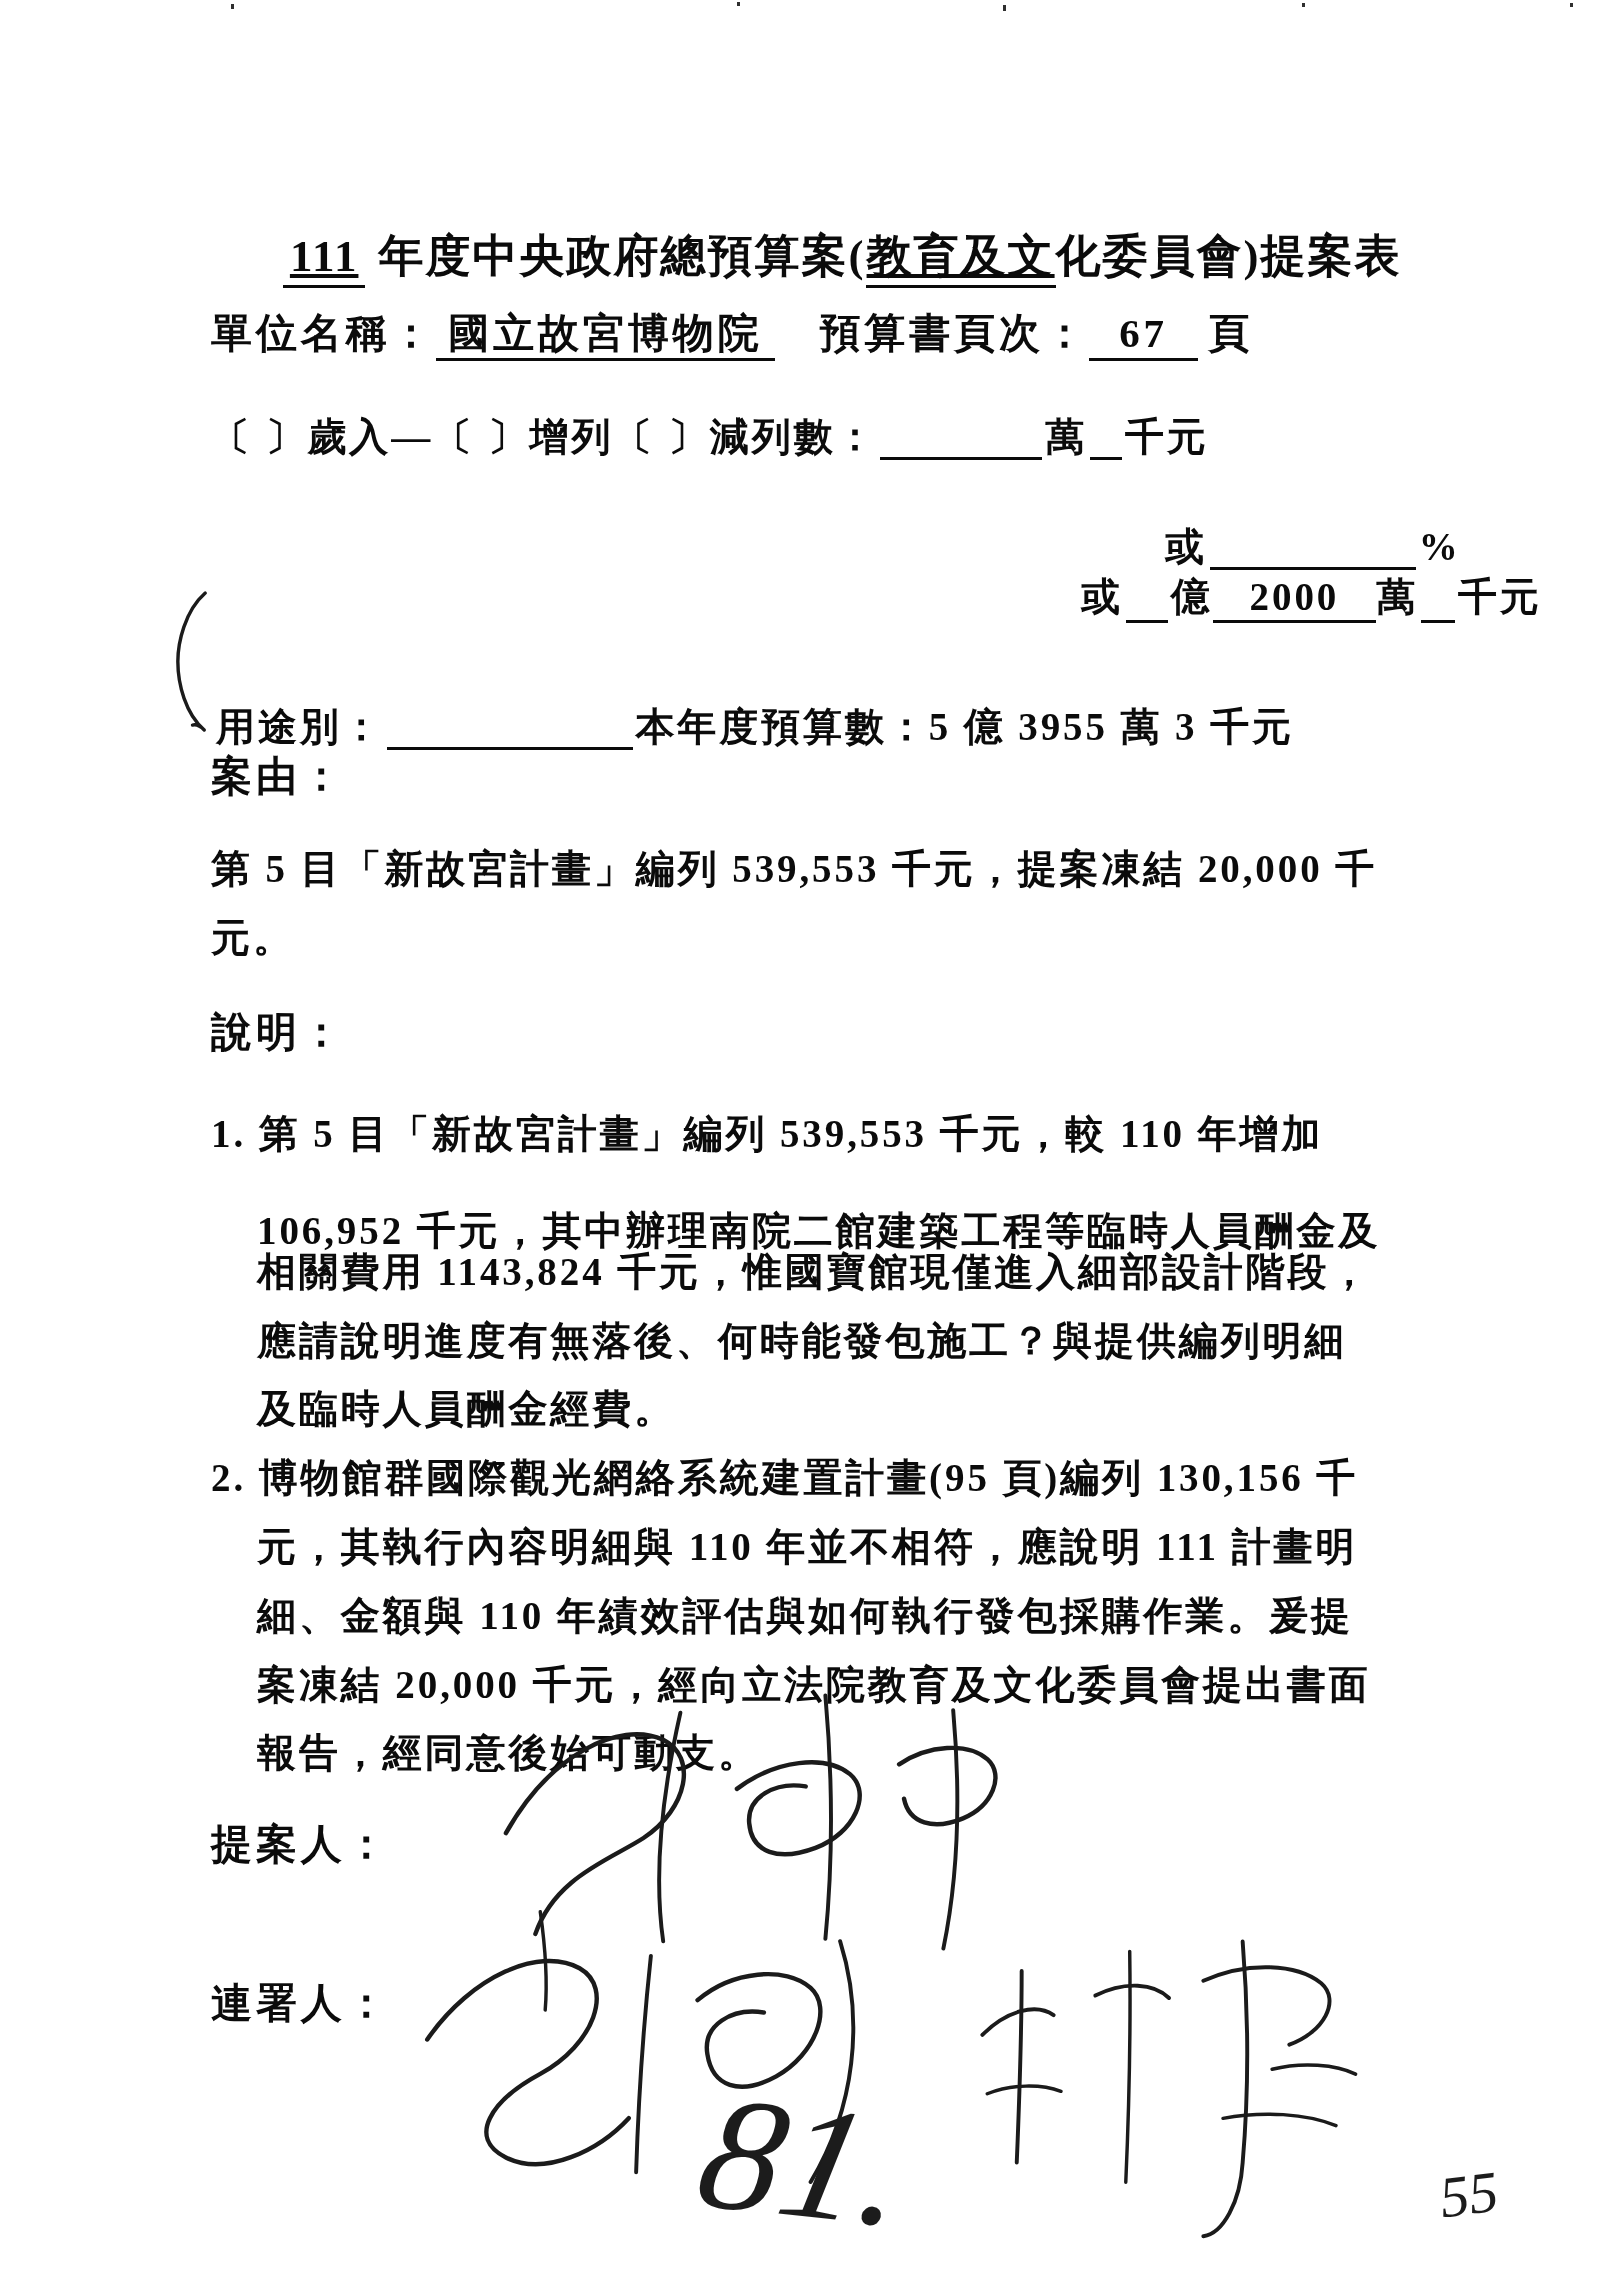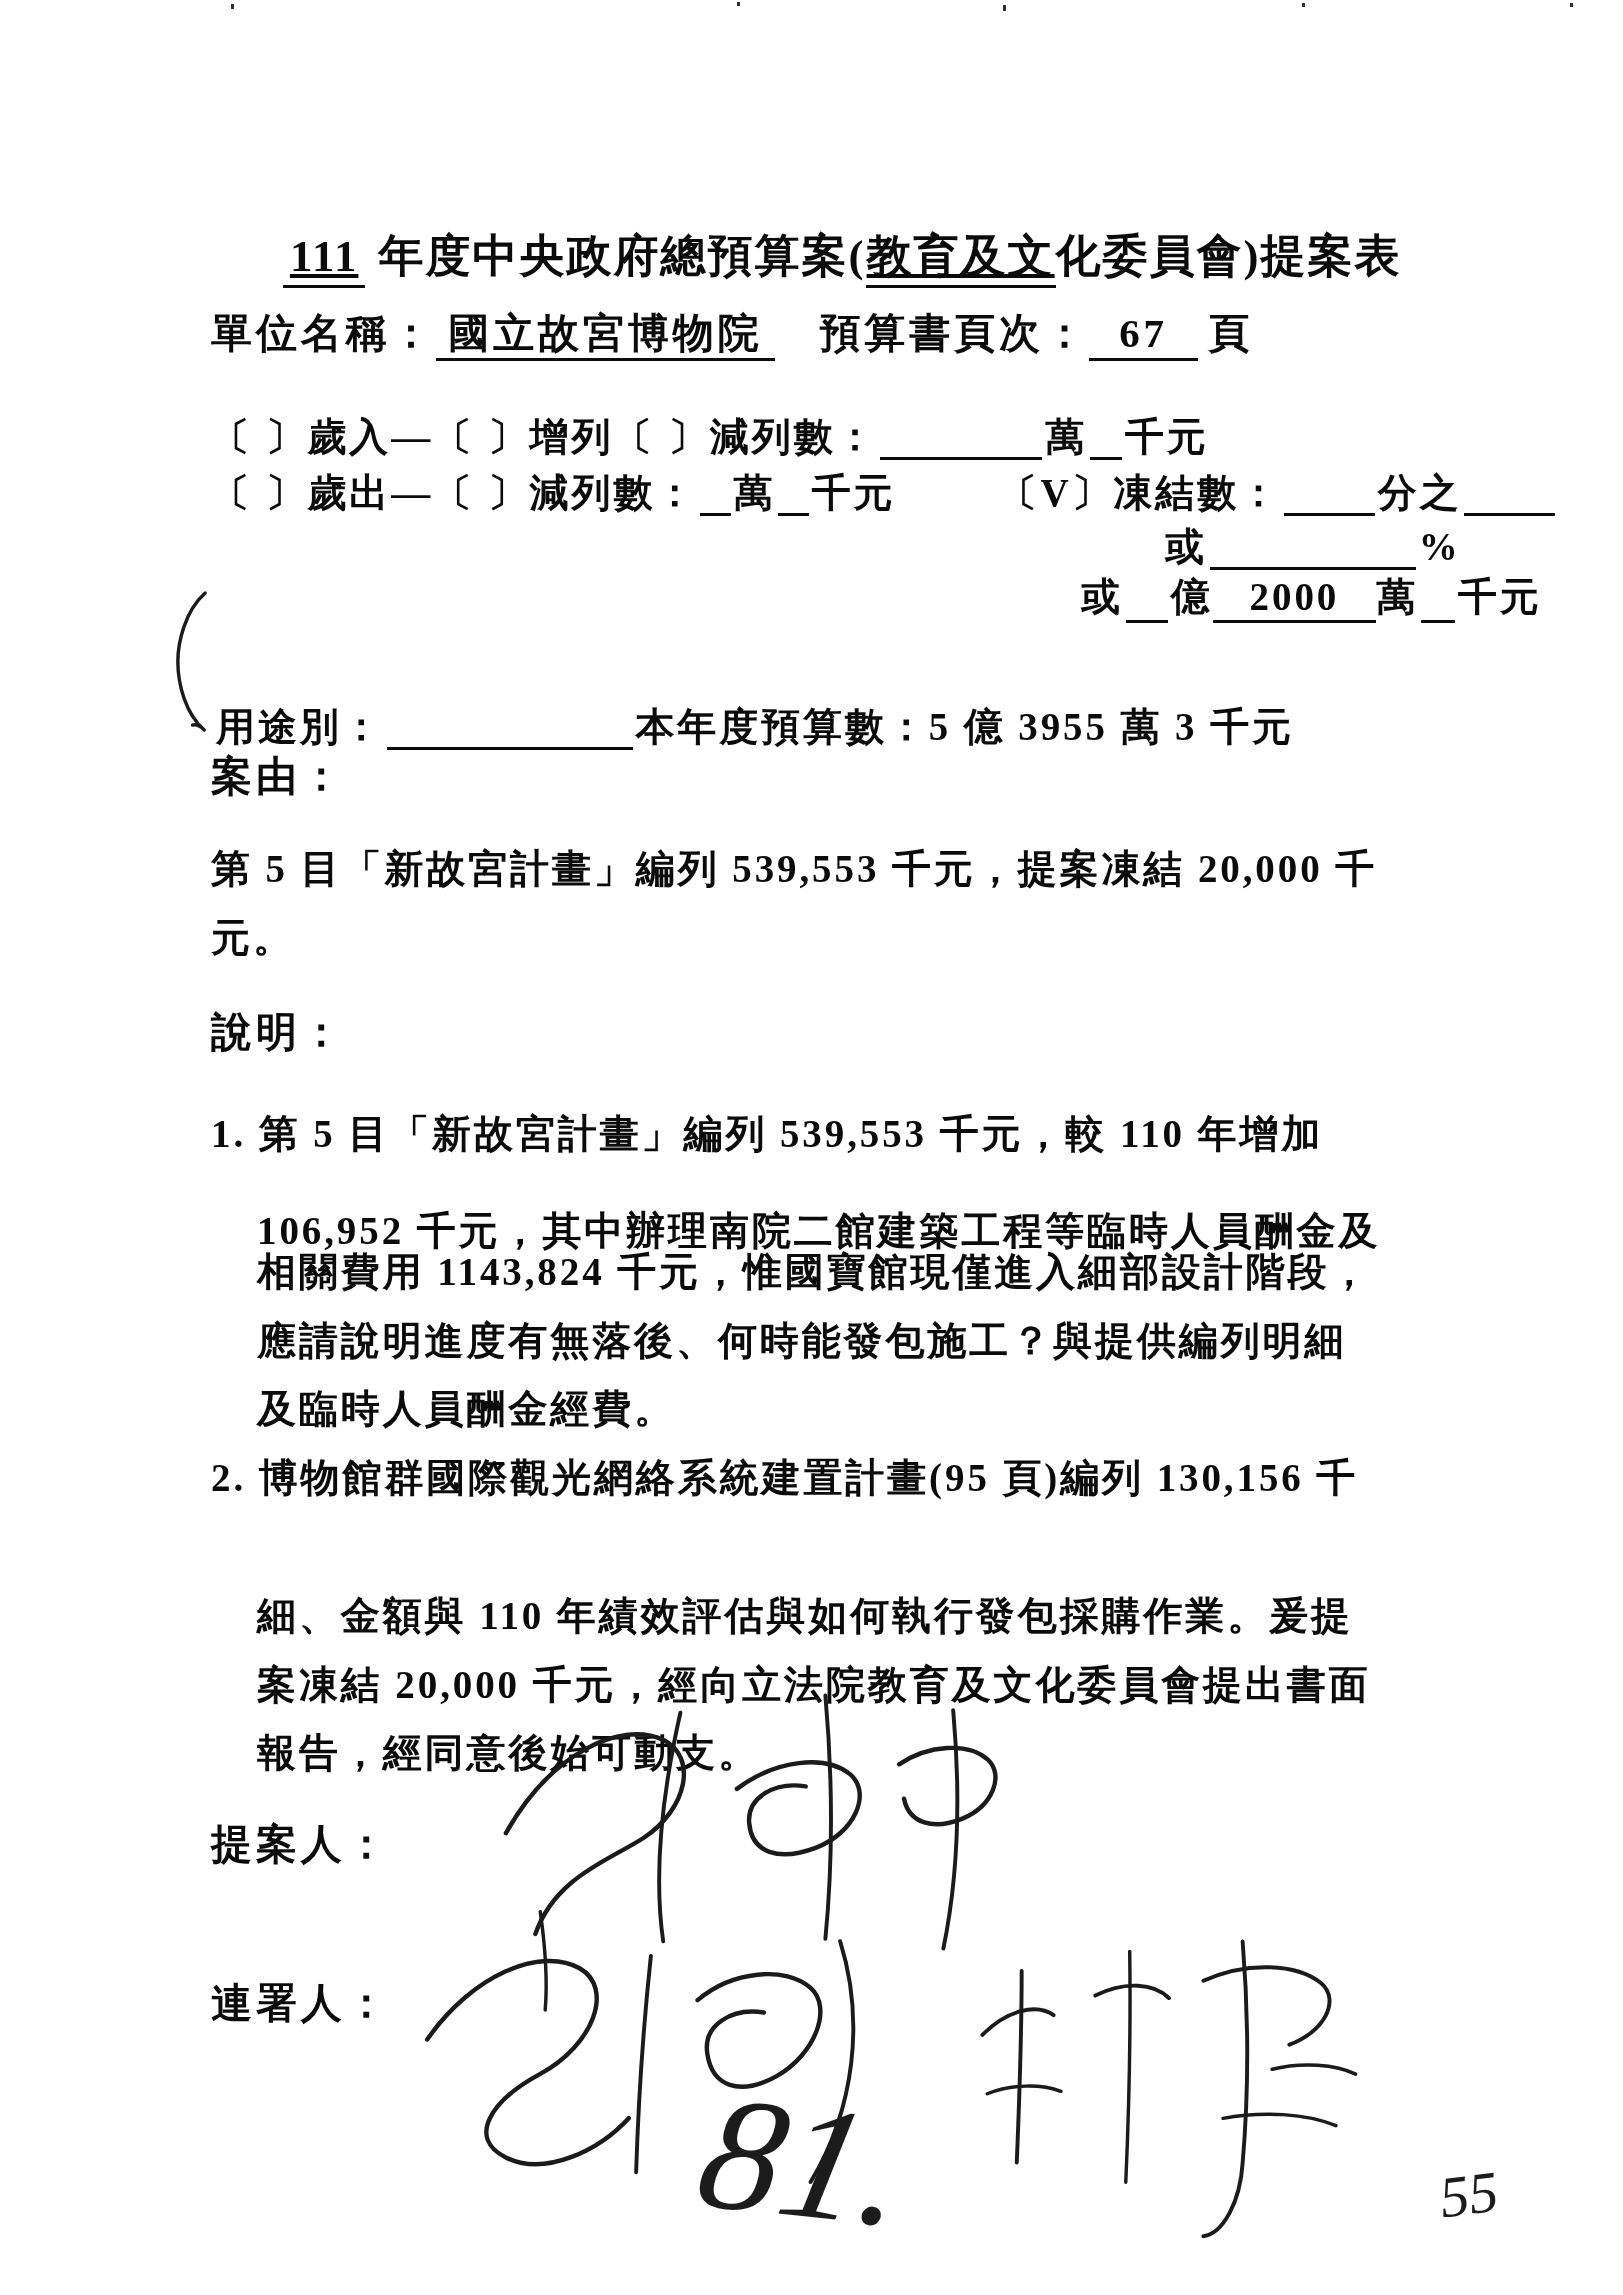--- a/index.html
+++ b/index.html
@@ -42,23 +42,20 @@
   </div>
 
   <div class="abs t-head b" style="left:211px;top:310px;">
     <span>單位名稱：</span><span class="uv" style="min-width:305px;">國立故宮博物院</span><span class="gap90"></span><span>預算書頁次：</span><span class="uv" style="min-width:84px;">67</span><span style="margin-left:9.8px;">頁</span>
   </div>
 
   <div class="abs t-body b" style="left:211px;top:381px;">
     <span>〔 〕歲入—〔 〕增列〔 〕減列數：</span><span class="bl" style="width:162px;"></span><span>萬</span><span class="bl" style="width:32px;"></span><span>千元</span>
   </div>
 
-  <div class="abs t-body b" style="left:211px;top:437px;">
-    <span>〔 〕歲出—〔 〕減列數：</span><span class="bl" style="width:30.5px;"></span><span>萬</span><span class="bl" style="width:30.5px;"></span><span>千元</span><span class="gap210"></span><span>〔V〕凍結數：</span><span class="bl" style="width:91px;"></span><span>分之</span><span class="bl" style="width:91px;"></span>
-  </div>
 
   <div class="abs t-body b" style="left:1165px;top:491px;">
     <span>或</span><span class="bl" style="width:206px;"></span><span>%</span>
   </div>
 
   <div class="abs t-body b" style="left:1081px;top:541px;">
     <span>或</span><span class="bl" style="width:42px;"></span><span>億</span><span class="uv" style="min-width:138px;padding-bottom:0;">2000</span><span>萬</span><span class="bl" style="width:34px;"></span><span>千元</span>
   </div>
 
   <svg class="abs sig" style="left:171px;top:589px;" width="44" height="147" viewBox="0 0 90 300">
@@ -74,20 +71,21 @@
   <div class="abs t-body b" style="left:211px;top:813px;">第 5 目「新故宮計畫」編列 539,553 千元，提案凍結 20,000 千</div>
   <div class="abs t-body b" style="left:211px;top:882px;">元。</div>
 
   <div class="abs t-head b" style="left:211px;top:1009px;">說明：</div>
   <div class="abs t-body b" style="left:211px;top:1078px;">1. 第 5 目「新故宮計畫」編列 539,553 千元，較 110 年增加</div>
   <div class="abs t-body b" style="left:257px;top:1175px;">106,952 千元，其中辦理南院二館建築工程等臨時人員酬金及</div>
   <div class="abs t-body b" style="left:257px;top:1216px;">相關費用 1143,824 千元，惟國寶館現僅進入細部設計階段，</div>
   <div class="abs t-body b" style="left:257px;top:1285px;">應請說明進度有無落後、何時能發包施工？與提供編列明細</div>
   <div class="abs t-body b" style="left:257px;top:1353px;">及臨時人員酬金經費。</div>
   <div class="abs t-body b" style="left:211px;top:1422px;">2. 博物館群國際觀光網絡系統建置計畫(95 頁)編列 130,156 千</div>
+  <div class="abs t-body b" style="left:257px;top:1491px;">元，其執行內容明細與 110 年並不相符，應說明 111 計畫明</div>
   <div class="abs t-body b" style="left:257px;top:1560px;">細、金額與 110 年績效評估與如何執行發包採購作業。爰提</div>
   <div class="abs t-body b" style="left:257px;top:1629px;">案凍結 20,000 千元，經向立法院教育及文化委員會提出書面</div>
   <div class="abs t-body b" style="left:257px;top:1697px;">報告，經同意後始可動支。</div>
 
   <div class="abs t-head b" style="left:211px;top:1821px;">提案人：</div>
   <div class="abs t-head b" style="left:211px;top:1980px;">連署人：</div>
 
   <svg class="abs sig" style="left:432px;top:1666px;" width="600" height="290" viewBox="0 0 1220 590">
     <path d="M150,340 C240,180 380,110 470,150 C540,185 520,290 430,350 C360,395 250,430 210,545" stroke-width="9"></path>
     <path d="M505,95 C470,250 450,420 470,560" stroke-width="8"></path>

